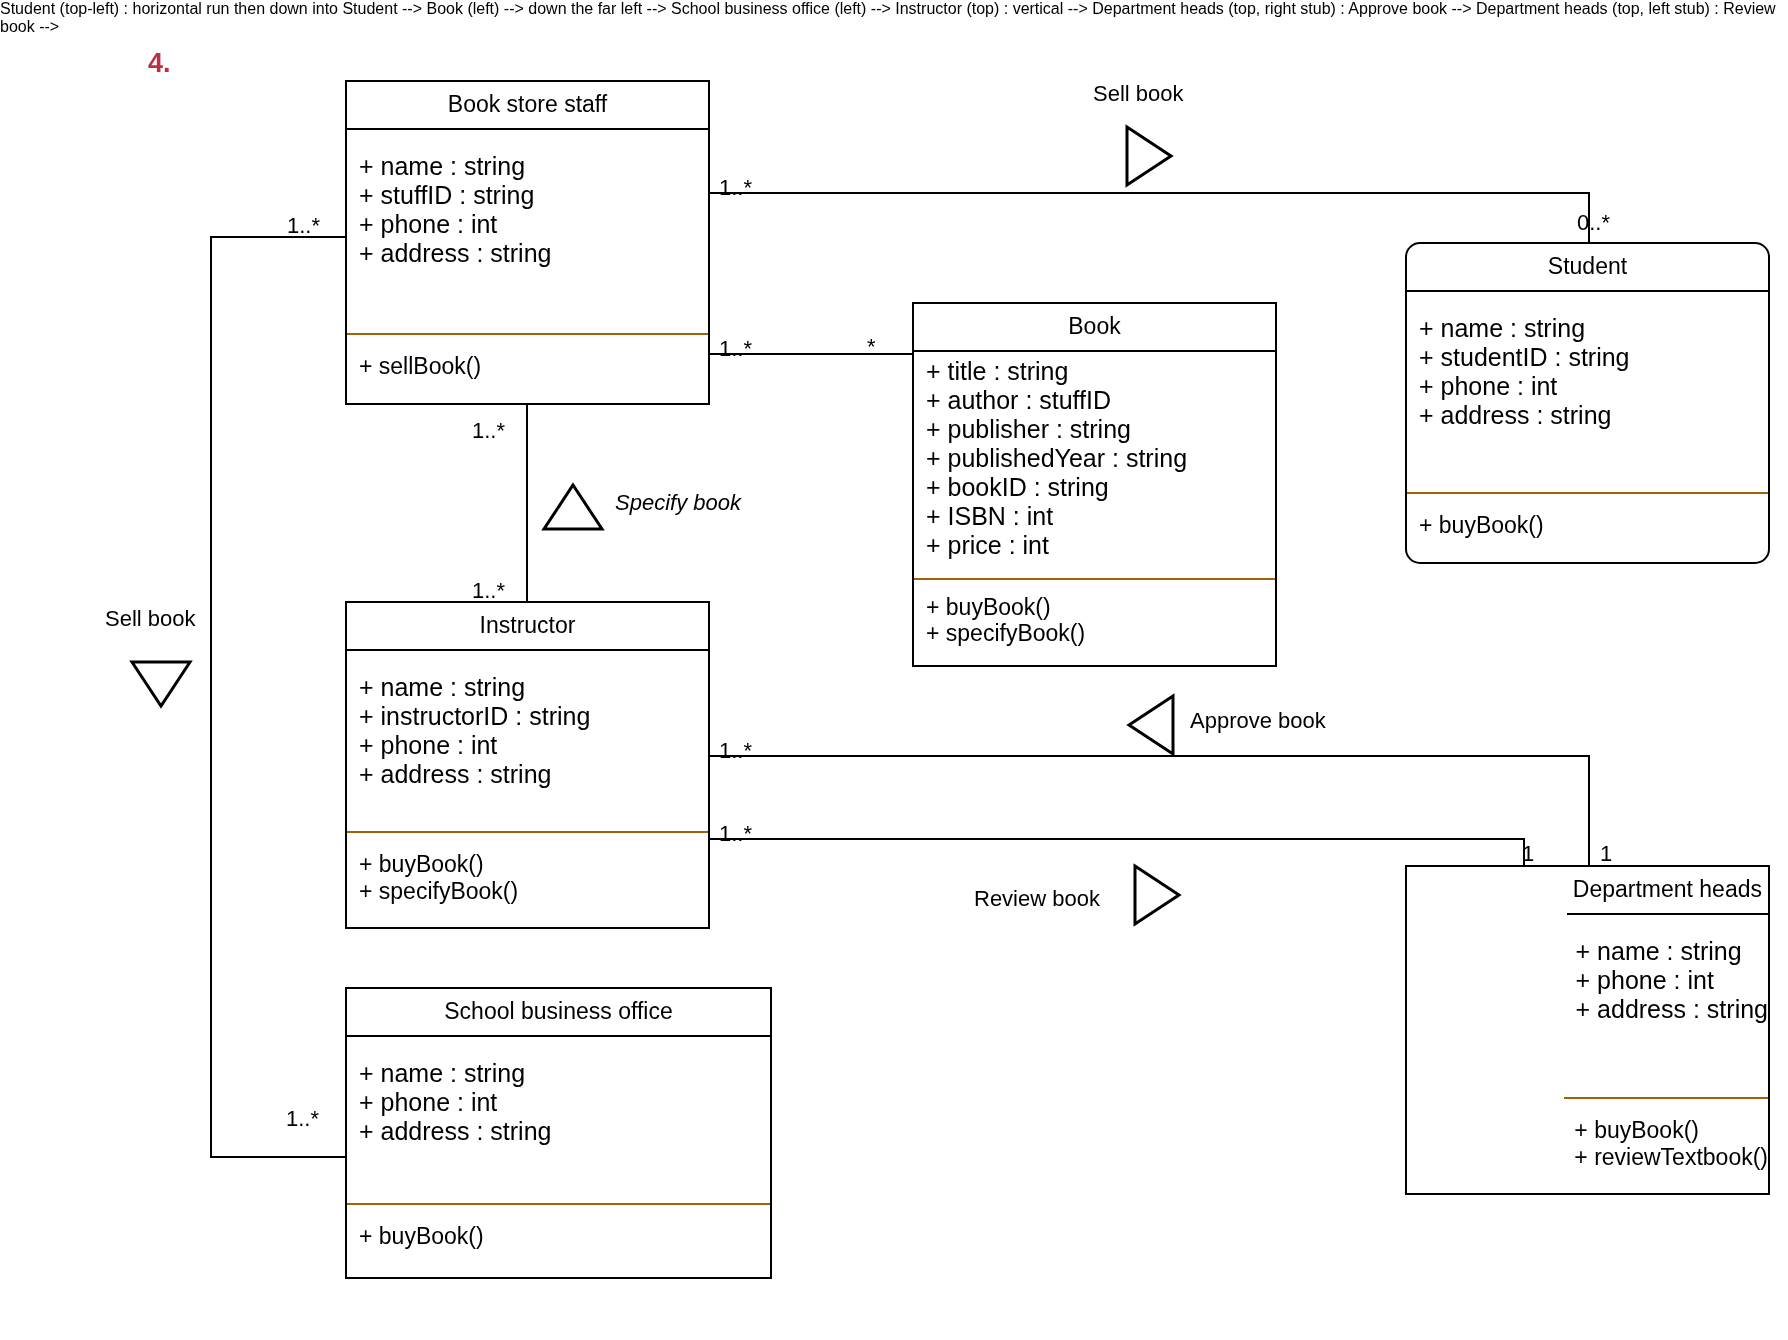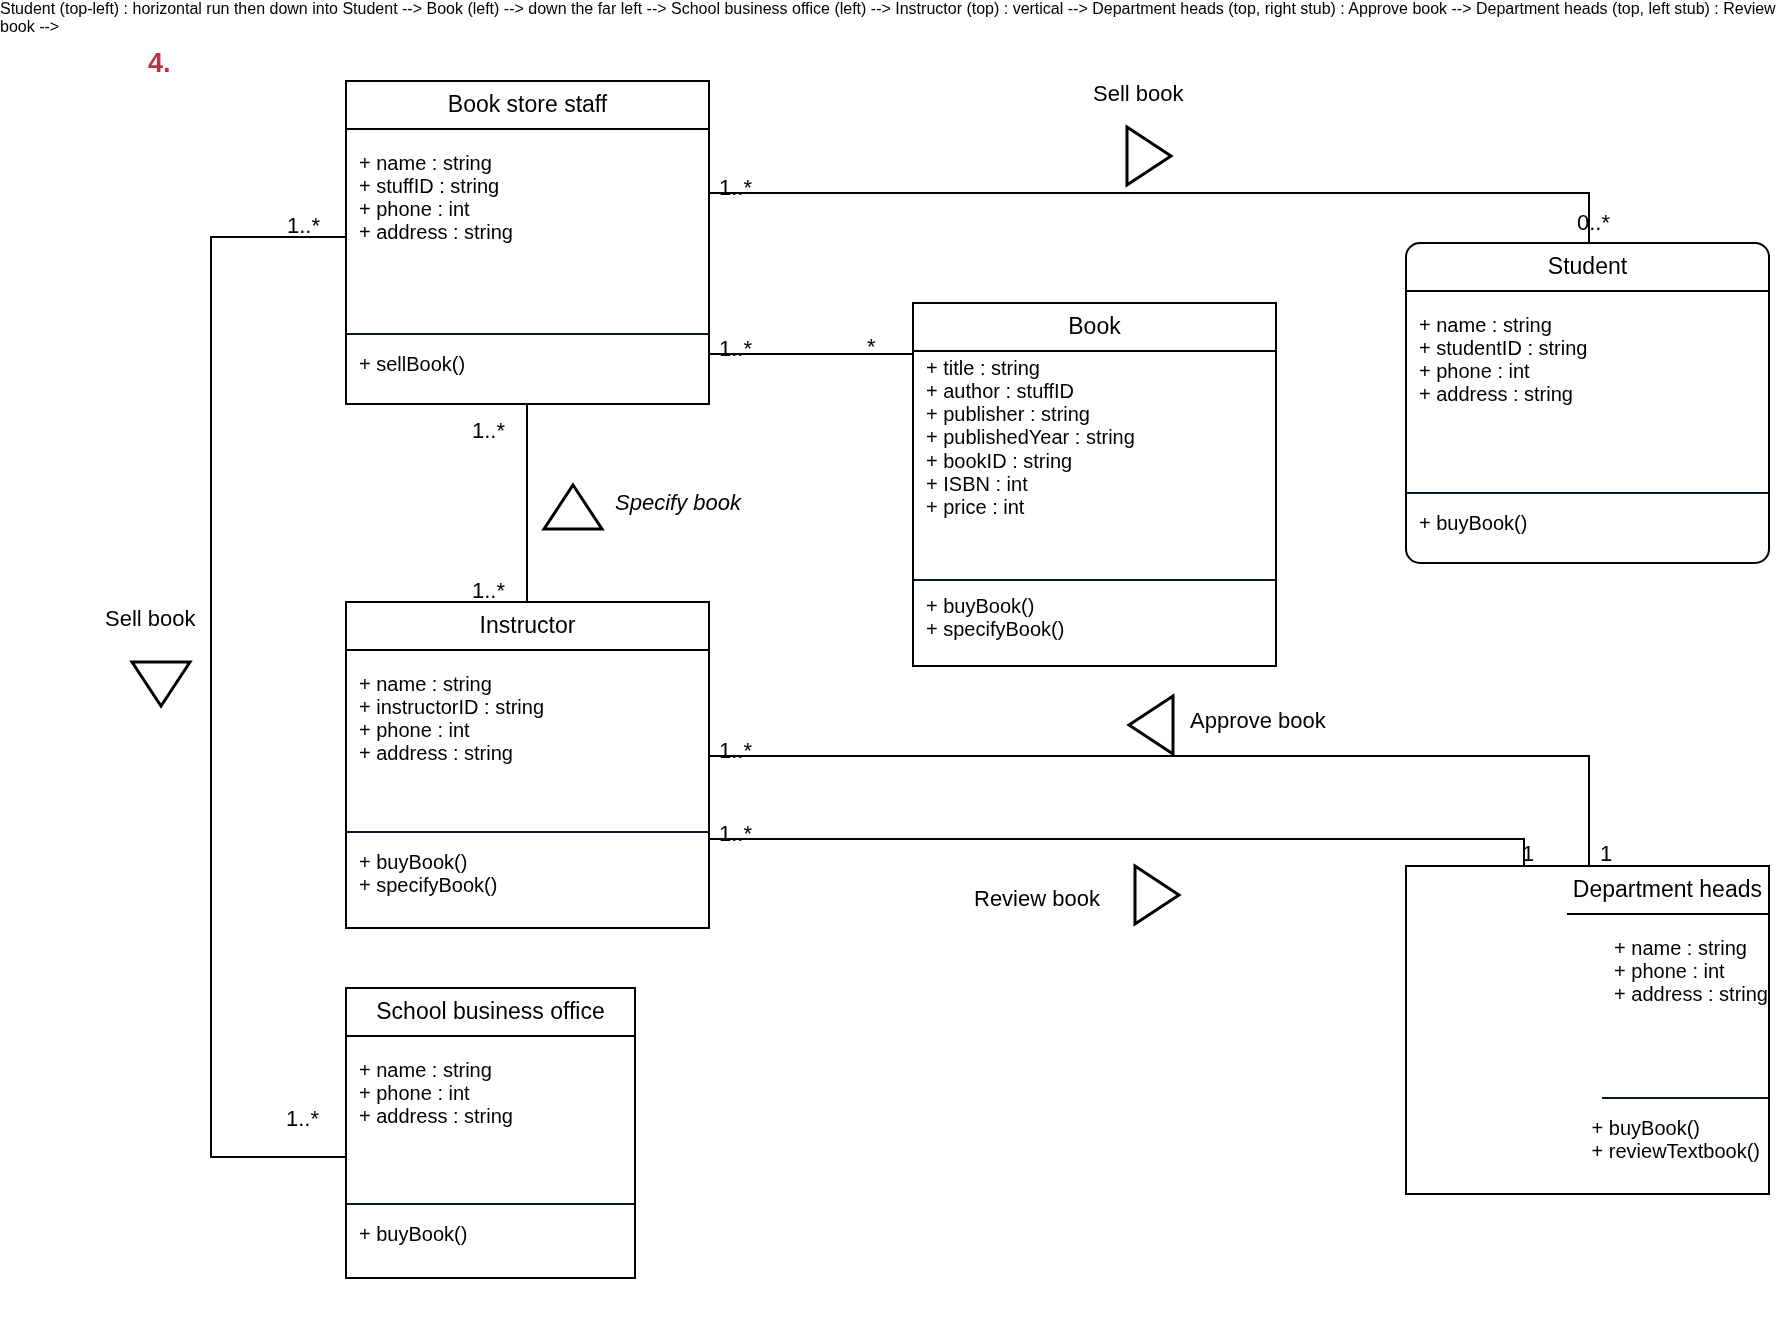--- a/index.html
+++ b/index.html
@@ -33,30 +33,30 @@
     box-sizing: border-box;
     border-bottom: 2px solid #000000;
     text-align: center;
     font-size: 23px;
     line-height: 1.25;
     padding: 8px 6px 9px 6px;
     white-space: nowrap;
   }
   .uml-attrs {
     box-sizing: border-box;
-    border-bottom: 2px solid #0f172a;
+    border-bottom: 2px solid #a16207;
     padding: 22px 0 22px 12px;
-    font-size: 20px;
+    font-size: 25px;
     line-height: 1.16;
     flex: 1 1 auto;
   }
   .uml-ops {
     box-sizing: border-box;
-    padding: 18px 8px 18px 12px;
-    font-size: 20px;
+    padding: 18px 0 18px 12px;
+    font-size: 23px;
     line-height: 1.16;
     flex: 1 1 auto;
   }
   .uml-attrs div, .uml-ops div {
     white-space: nowrap;
   }
 
   
   .line {
     position: absolute;
@@ -190,21 +190,21 @@
       <div>+ phone : int</div>
       <div>+ address : string</div>
     </div>
     <div class="uml-ops" style="flex:0 0 94px;">
       <div>+ buyBook()</div>
       <div>+ specifyBook()</div>
     </div>
   </div>
 
   
-  <div class="uml-class" style="left:345px; top:987px; width:291px; height:292px;">
+  <div class="uml-class" style="left:345px; top:987px; width:427px; height:292px;">
     <div class="uml-name">School business office</div>
     <div class="uml-attrs">
       <div>+ name : string</div>
       <div>+ phone : int</div>
       <div>+ address : string</div>
     </div>
     <div class="uml-ops" style="flex:0 0 72px;">
       <div>+ buyBook()</div>
     </div>
   </div>

